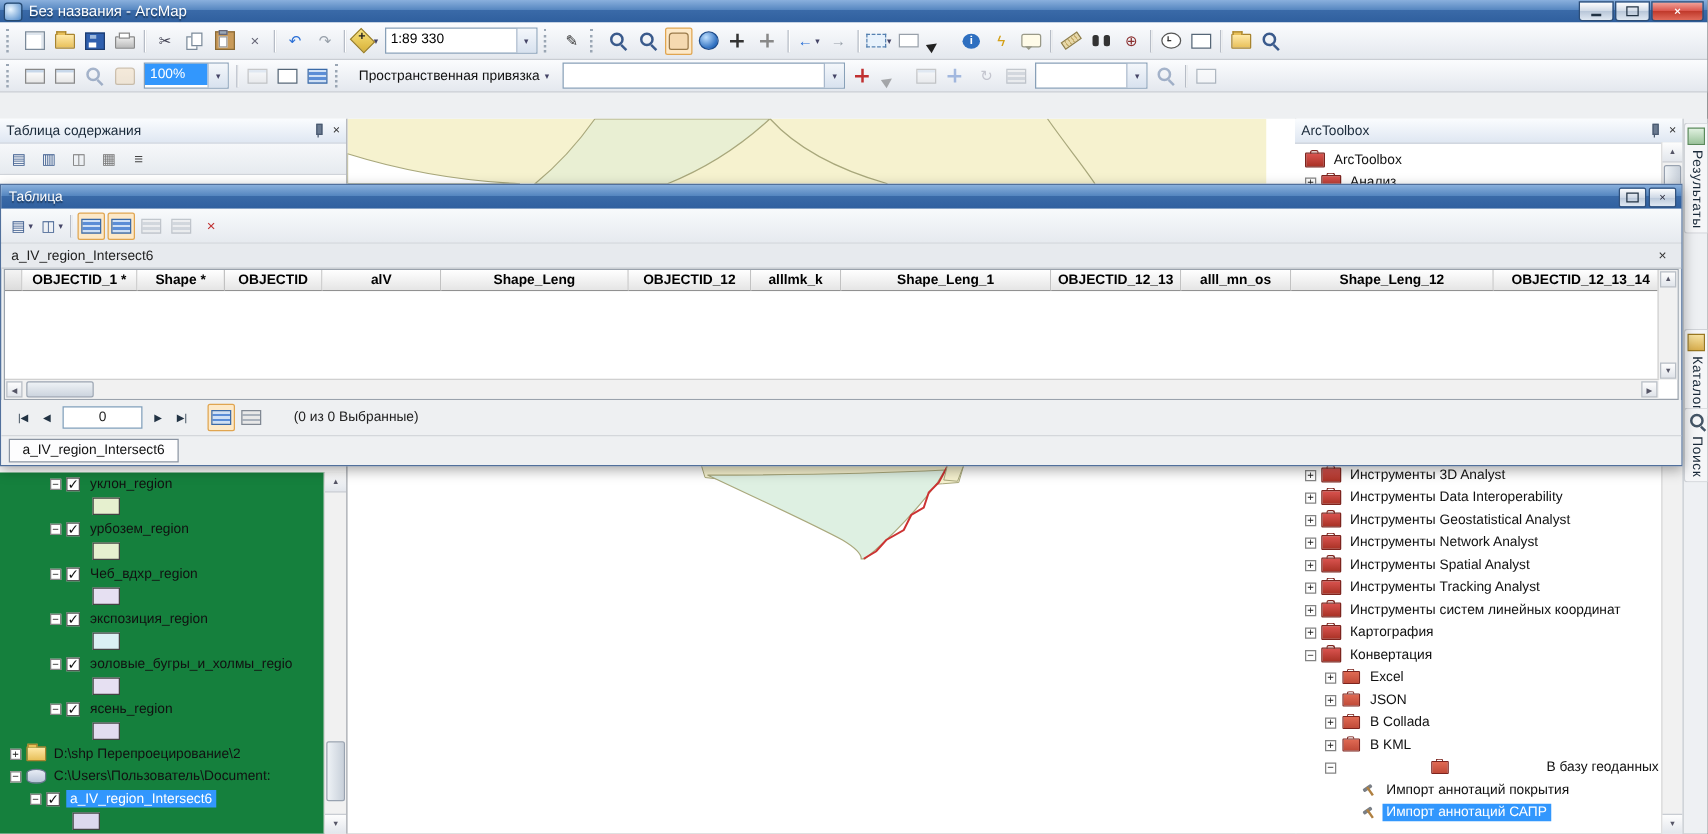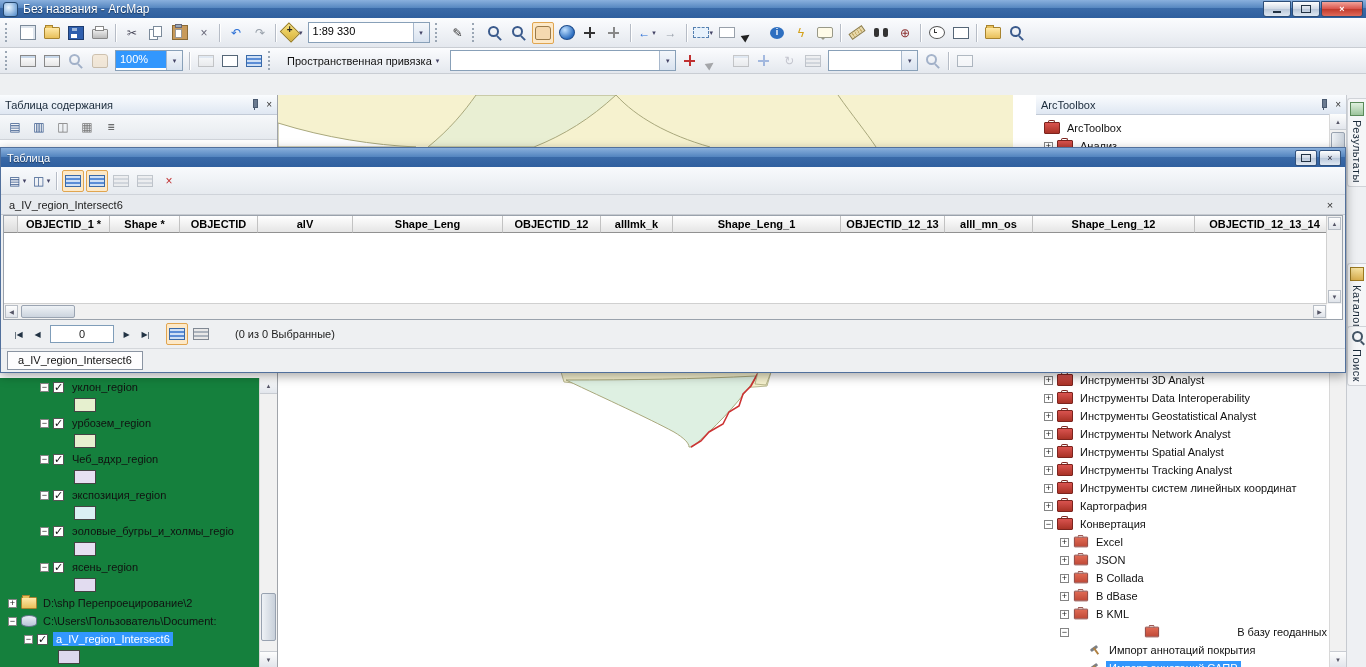--- a/index.html
+++ b/index.html
@@ -559,25 +559,20 @@
             <span class="tree-label">JSON</span>
           </div>
           <div class="tree-row" style="padding-left: 24px;">
             <span class="xp plus"></span>
             <span class="gl i-toolbox small"></span>
             <span class="tree-label">В Collada</span>
           </div>
           <div class="tree-row" style="padding-left: 24px;">
             <span class="xp plus"></span>
             <span class="gl i-toolbox small"></span>
-            <span class="tree-label">В dBase</span>
-          </div>
-          <div class="tree-row" style="padding-left: 24px;">
-            <span class="xp plus"></span>
-            <span class="gl i-toolbox small"></span>
             <span class="tree-label">В KML</span>
           </div>
           <div class="tree-row" style="padding-left: 24px; justify-content: space-between;">
             <span class="xp minus"></span>
             <span class="gl i-toolbox small"></span>
             <span class="tree-label">В базу геоданных</span>
           </div>
           <div class="tree-row" style="padding-left: 40px;">
             <span class="xp-space"></span>
             <span class="gl i-tool"></span>

